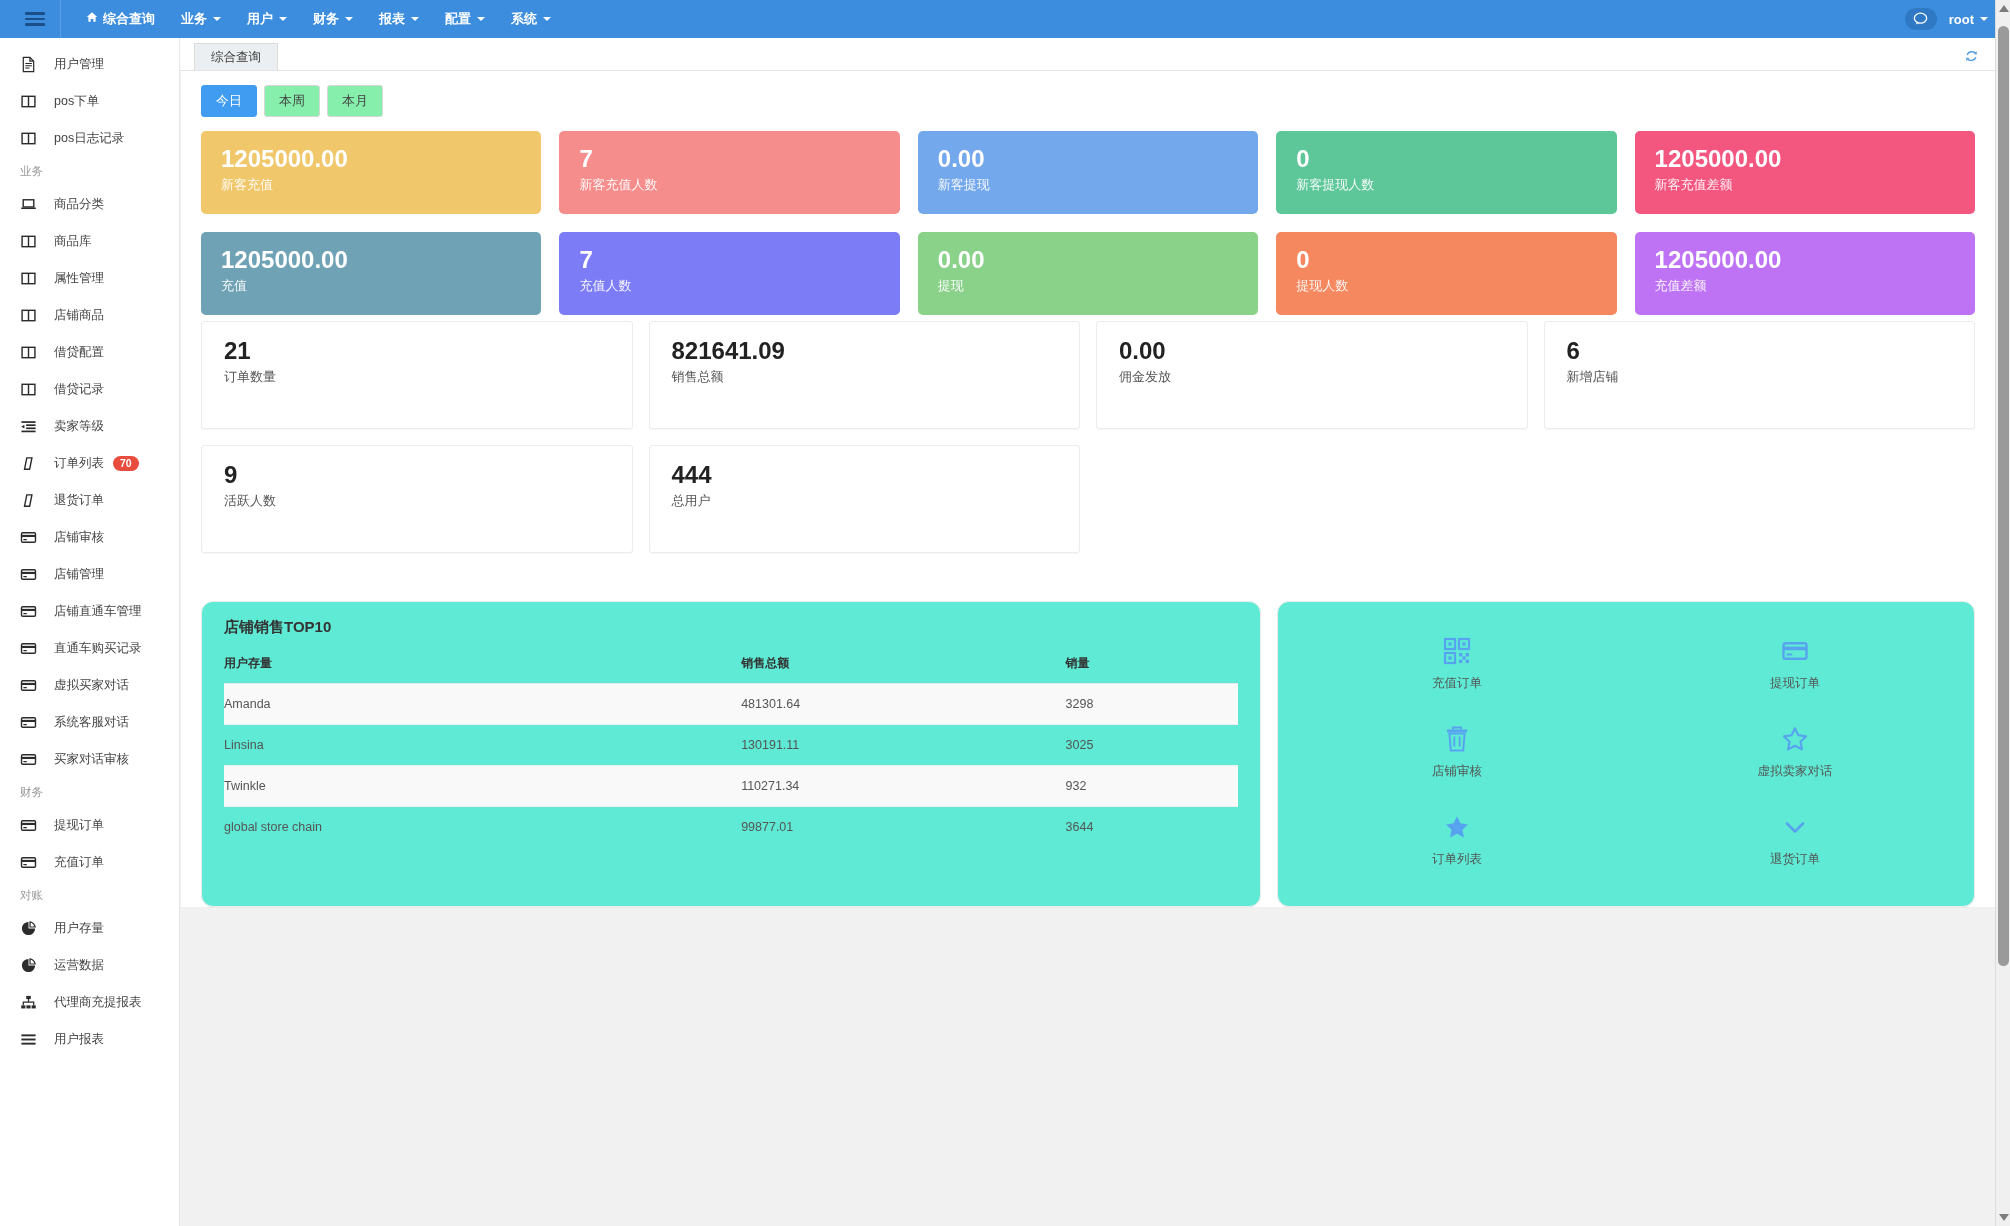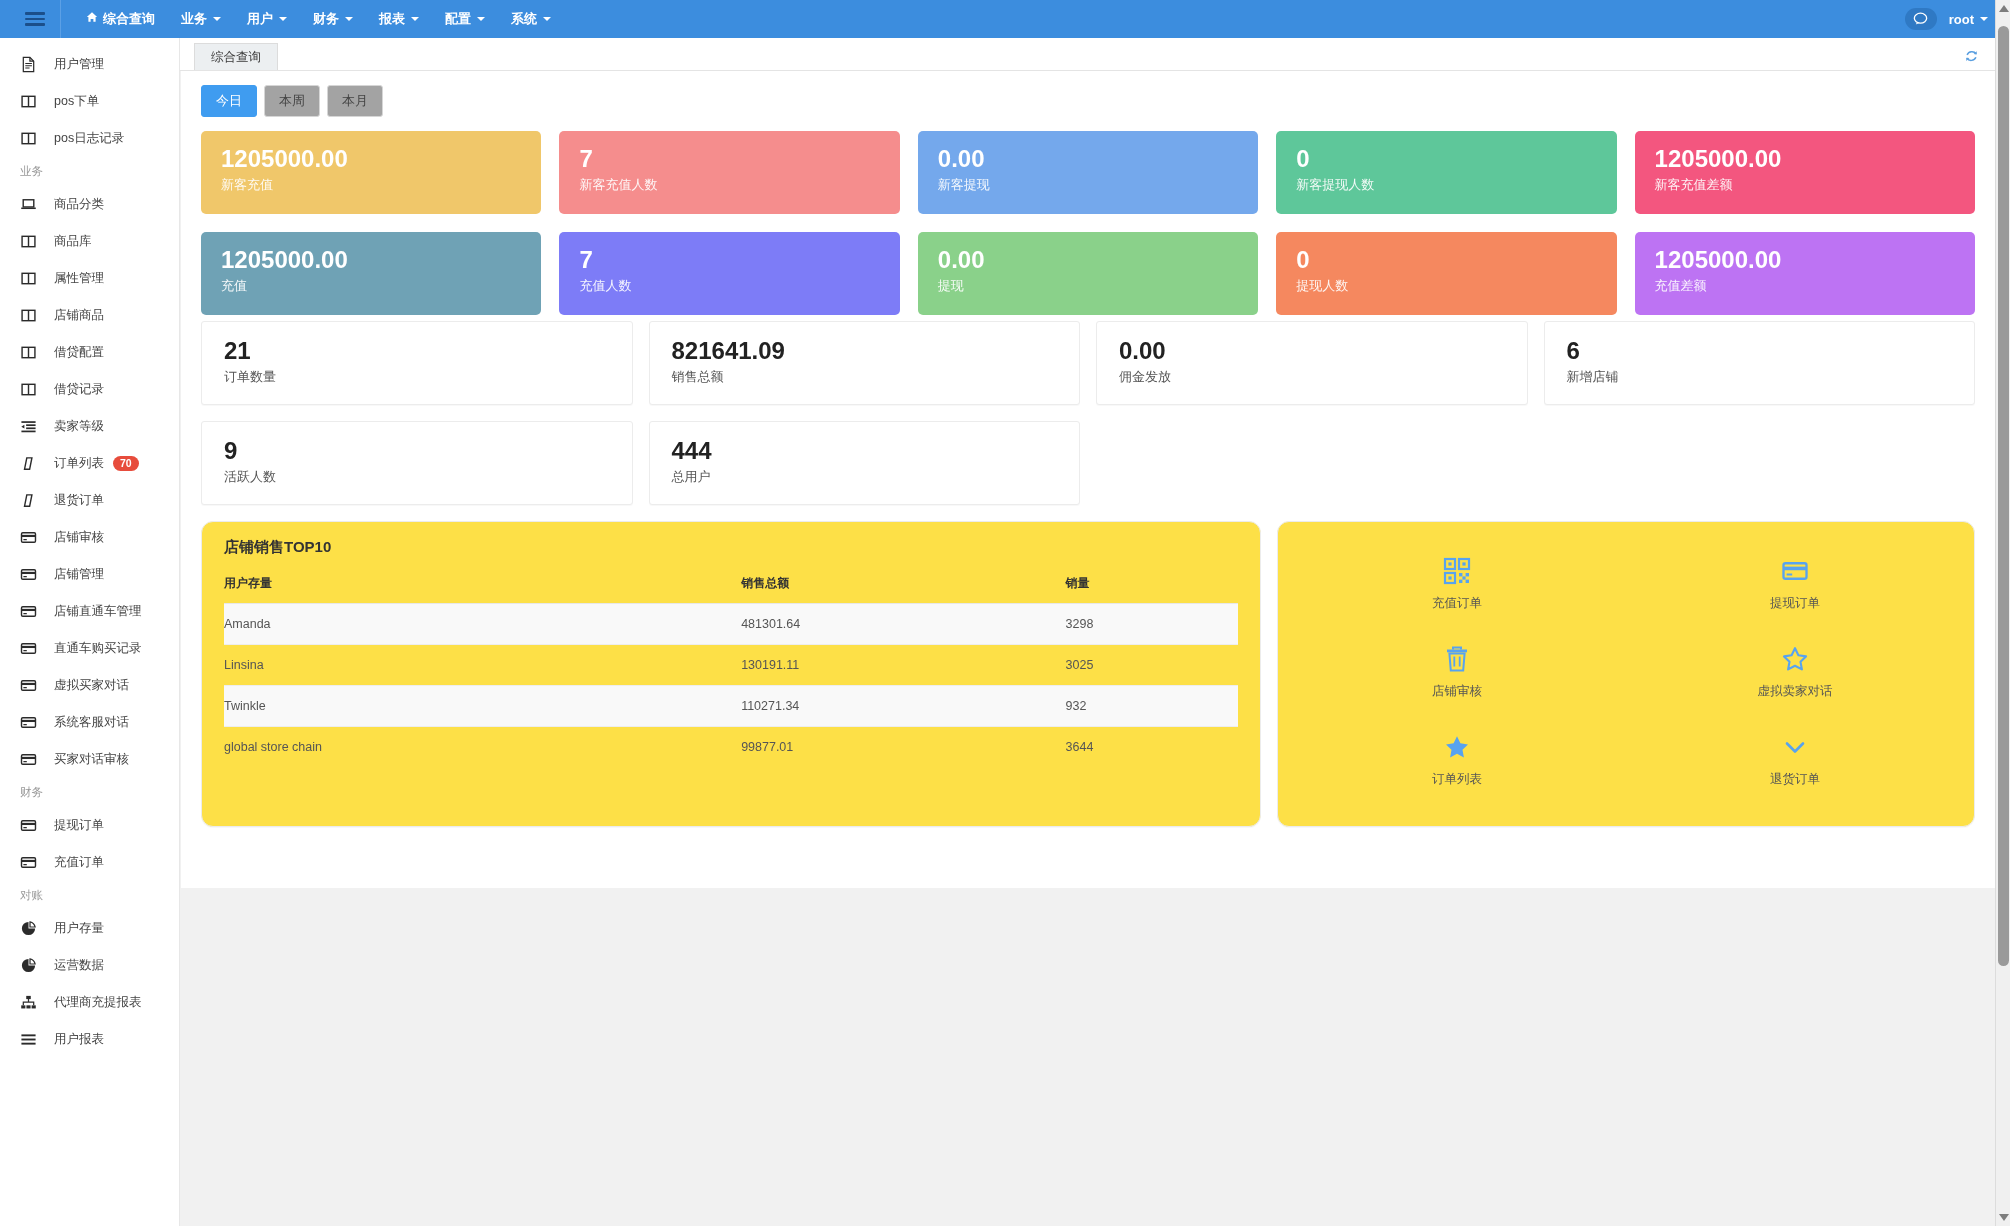--- a/index.html
+++ b/index.html
@@ -133,21 +133,21 @@
   }
   .inner {
     padding: 14px 20px 0 20px;
   }
 
   
   .period-row { display: flex; gap: 0; margin-bottom: 14px; }
   .period-btn {
     height: 32px; min-width: 55px; padding: 0 14px;
     font-size: 13px; border: 1px solid #d6d6d6;
-    background: #a3a3a3; color: #444;
+    background: #86efac; color: #444;
     display: flex; align-items: center; justify-content: center;
     cursor: pointer; margin-right: 7px; border-radius: 3px;
   }
   .period-btn.active {
     background: #3f9cf0; border-color: #3f9cf0; color: #fff;
   }
 
   
   .color-grid {
     display: grid;
@@ -169,40 +169,41 @@
 
   
   .white-grid {
     display: grid;
     grid-template-columns: repeat(4, 1fr);
     gap: 16px 16px;
     margin-bottom: 16px;
   }
   .wcard {
     background: #fff; border: 1px solid #ececec;
-    border-radius: 3px; height: 84px;
+    border-radius: 3px; height: 108px;
     padding: 15px 22px 0 22px;
     box-shadow: 0 1px 1px rgba(0,0,0,.03);
   }
   .wcard .wval {
     font-size: 24px; font-weight: bold; color: #222; line-height: 1.15;
     margin-bottom: 3px;
   }
   .wcard .wlab { font-size: 13px; color: #555; }
 
   
   .bottom-row {
     display: grid;
     grid-template-columns: 1060px 1fr;
     gap: 16px;
   }
   .panel {
-    background: #fde047; border: 1px solid #ececec;
+    background: #5eead4; border: 1px solid #ececec;
     border-radius: 12px;
     box-shadow: 0 1px 1px rgba(0,0,0,.03);
+    margin-top: 32px;
   }
   .panel-title {
     font-size: 15px; font-weight: bold; color: #333;
     padding: 16px 22px 10px 22px;
   }
   table.top10 {
     width: 100%; border-collapse: collapse;
     margin: 0 22px; width: calc(100% - 44px);
   }
   table.top10 th {

